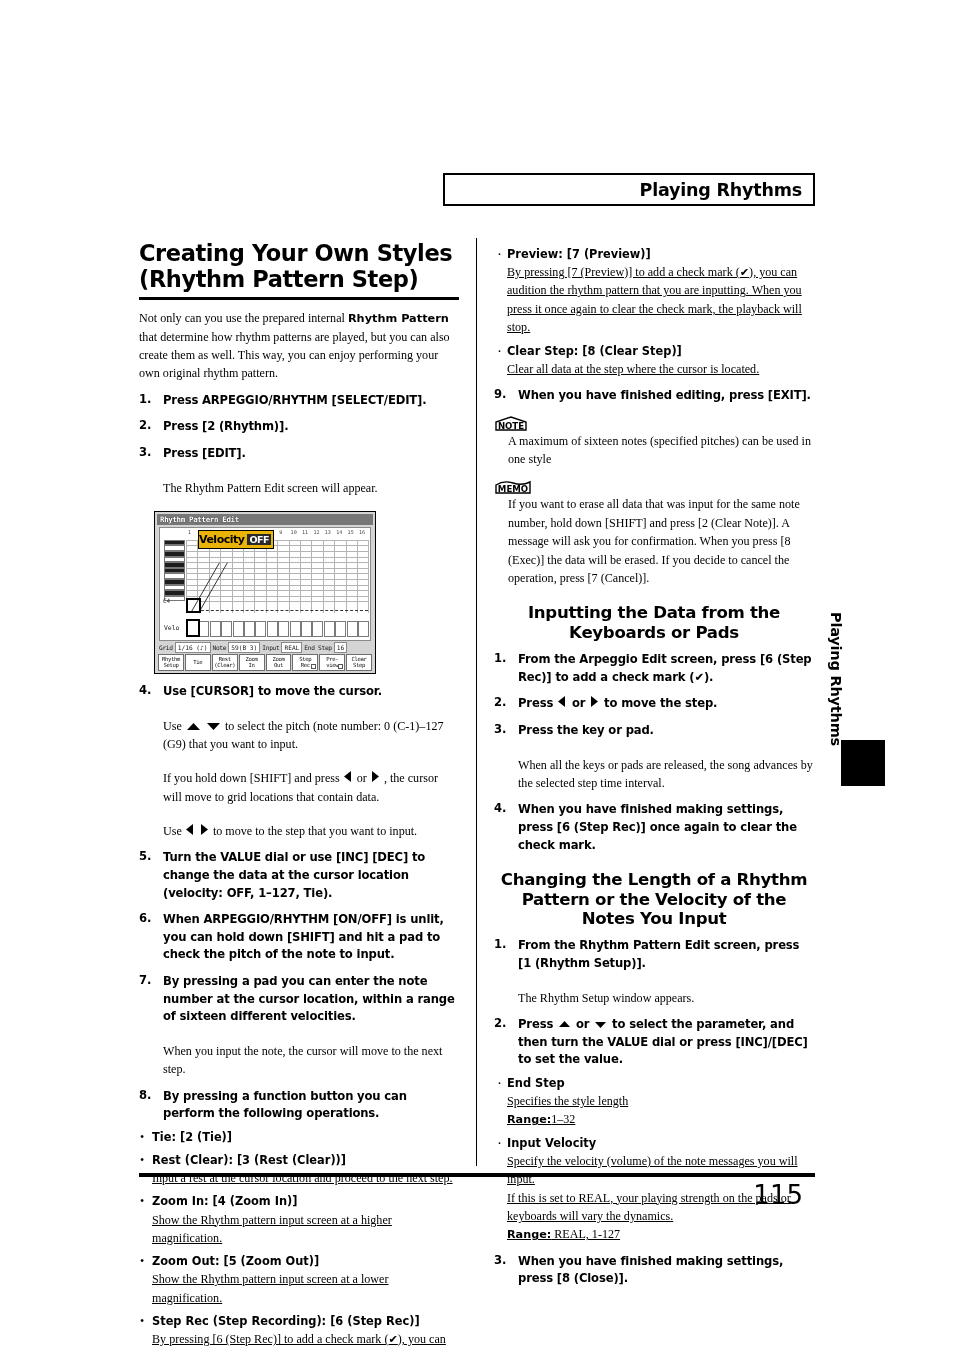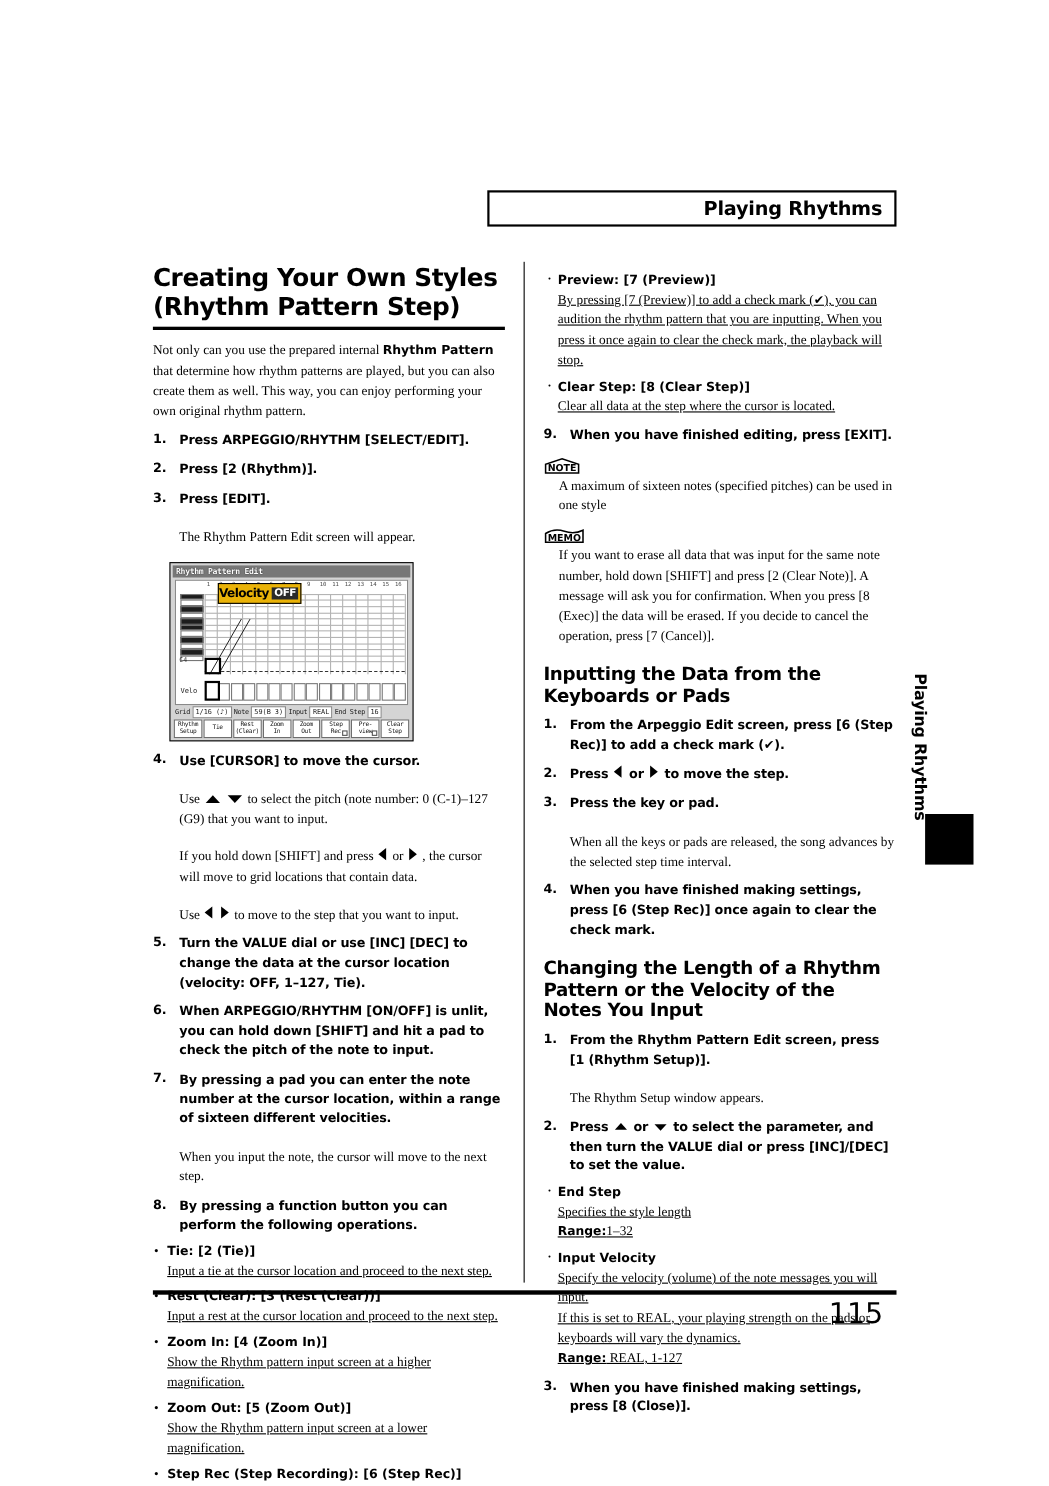--- a/index.html
+++ b/index.html
@@ -38,20 +38,21 @@
     font-weight: bold; font-size: 22.5px; line-height: 1.16;
     letter-spacing: -0.4px;
     margin-bottom: 4px;
   }
   .rule-thick { height: 3px; background: #000; margin: 5px 0 9px 0; }
   h2.sub-title {
     font-family: "DejaVu Sans", sans-serif;
     font-weight: bold; font-size: 16.6px; line-height: 1.17;
     letter-spacing: -0.3px;
     margin: 16px 0 7px 0;
+    text-align: center;
   }
 
   
   p.body {
     font-family: "Liberation Serif", serif;
     font-size: 12.1px; line-height: 1.52; text-align: left;
     margin-bottom: 3px;
   }
   p.body b { font-family: "DejaVu Sans", sans-serif; font-weight: bold; font-size: 11.3px; }
 
@@ -452,21 +453,20 @@
       <div class="sub">When you input the note, the cursor will move to the next step.</div>
     </div>
 
     <div class="step">
       <span class="num">8.</span>
       <div class="lead">By pressing a function button you can perform the following operations.</div>
     </div>
 
     <div class="bullet">
       <div class="lead">Tie: [2 (Tie)]</div>
-      <div class="sub">Input a tie at the cursor location and proceed to the next step.</div>
     </div>
     <div class="bullet">
       <div class="lead">Rest (Clear): [3 (Rest (Clear))]</div>
       <div class="sub">Input a rest at the cursor location and proceed to the next step.</div>
     </div>
     <div class="bullet">
       <div class="lead">Zoom In: [4 (Zoom In)]</div>
       <div class="sub">Show the Rhythm pattern input screen at a higher magnification.</div>
     </div>
     <div class="bullet">

